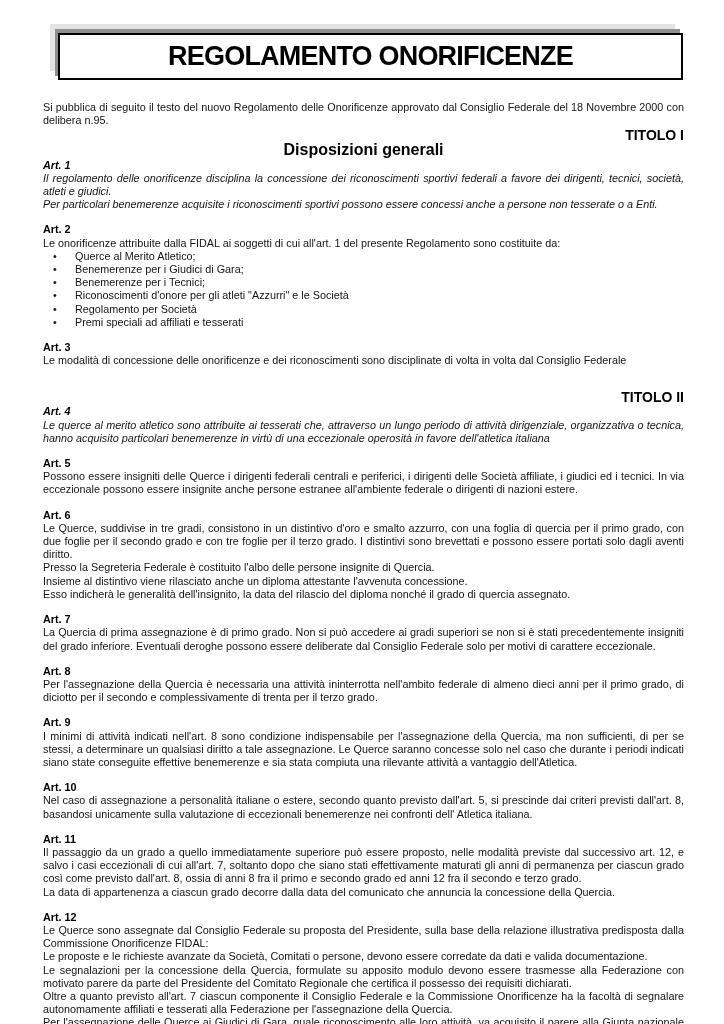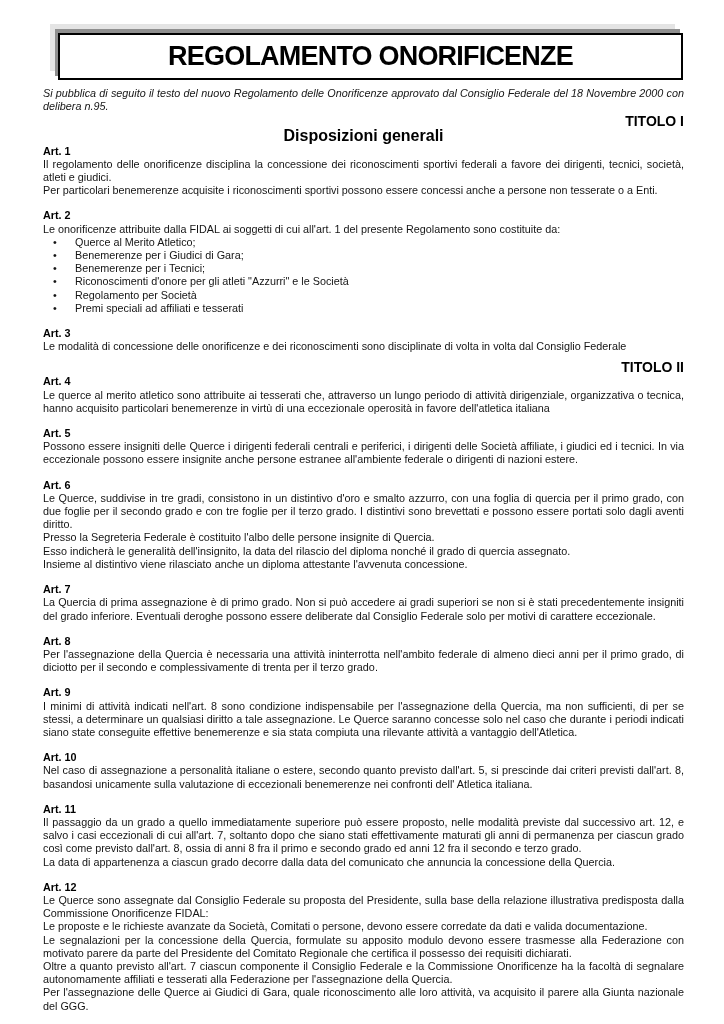--- a/index.html
+++ b/index.html
@@ -32,41 +32,40 @@
   }
   .title-box .title-text {
     font-weight: bold;
     font-size: 27px;
     line-height: 27px;
     letter-spacing: -0.8px;
     color: #000;
     white-space: nowrap;
   }
   .intro {
-    margin-top: 7px;
-    font-style: italic;
+    margin-top: 21px;
     text-align: justify;
   }
   .titolo-heading {
     text-align: right;
     font-weight: bold;
     font-size: 14px;
     line-height: 16px;
     color: #000;
   }
   .titolo-subheading {
     text-align: center;
     font-weight: bold;
     font-size: 16px;
     line-height: 13.2px;
     color: #000;
   }
-  .section-2 .titolo-heading { margin-top: 6px; }
+  .section-2 .titolo-heading { margin-top: 22px; }
   .article { margin-top: 12px; }
-  .articles > .article:first-child { margin-top: 2px; }
+  .articles > .article:first-child { margin-top: 2px; font-style: italic; }
   .section-2 .articles > .article:first-child { margin-top: 0; }
   .article-label { font-weight: bold; color: #000; }
   .article p { text-align: justify; }
   .bullet-list { list-style: none; }
   .bullet-list li {
     position: relative;
     padding-left: 32px;
     text-align: left;
   }
   .bullet-dot {
@@ -119,22 +118,22 @@
             <p>Le querce al merito atletico sono attribuite ai tesserati che, attraverso un lungo periodo di attività dirigenziale, organizzativa o tecnica, hanno acquisito particolari benemerenze in virtù di una eccezionale operosità in favore dell'atletica italiana</p>
           </div>
           <div class="article">
             <div class="article-label">Art. 5</div>
             <p>Possono essere insigniti delle Querce i dirigenti federali centrali e periferici, i dirigenti delle Società affiliate, i giudici ed i tecnici. In via eccezionale possono essere insignite anche persone estranee all'ambiente federale o dirigenti di nazioni estere.</p>
           </div>
           <div class="article">
             <div class="article-label">Art. 6</div>
             <p>Le Querce, suddivise in tre gradi, consistono in un distintivo d'oro e smalto azzurro, con una foglia di quercia per il primo grado, con due foglie per il secondo grado e con tre foglie per il terzo grado. I distintivi sono brevettati e possono essere portati solo dagli aventi diritto.</p>
             <p>Presso la Segreteria Federale è costituito l'albo delle persone insignite di Quercia.</p>
+            <p>Insieme al distintivo viene rilasciato anche un diploma attestante l'avvenuta concessione.</p>
             <p>Esso indicherà le generalità dell'insignito, la data del rilascio del diploma nonché il grado di quercia assegnato.</p>
-            <p>Insieme al distintivo viene rilasciato anche un diploma attestante l'avvenuta concessione.</p>
           </div>
           <div class="article">
             <div class="article-label">Art. 7</div>
             <p>La Quercia di prima assegnazione è di primo grado. Non si può accedere ai gradi superiori se non si è stati precedentemente insigniti del grado inferiore. Eventuali deroghe possono essere deliberate dal Consiglio Federale solo per motivi di carattere eccezionale.</p>
           </div>
           <div class="article">
             <div class="article-label">Art. 8</div>
             <p>Per l'assegnazione della Quercia è necessaria una attività ininterrotta nell'ambito federale di almeno dieci anni per il primo grado, di diciotto per il secondo e complessivamente di trenta per il terzo grado.</p>
           </div>
           <div class="article">

